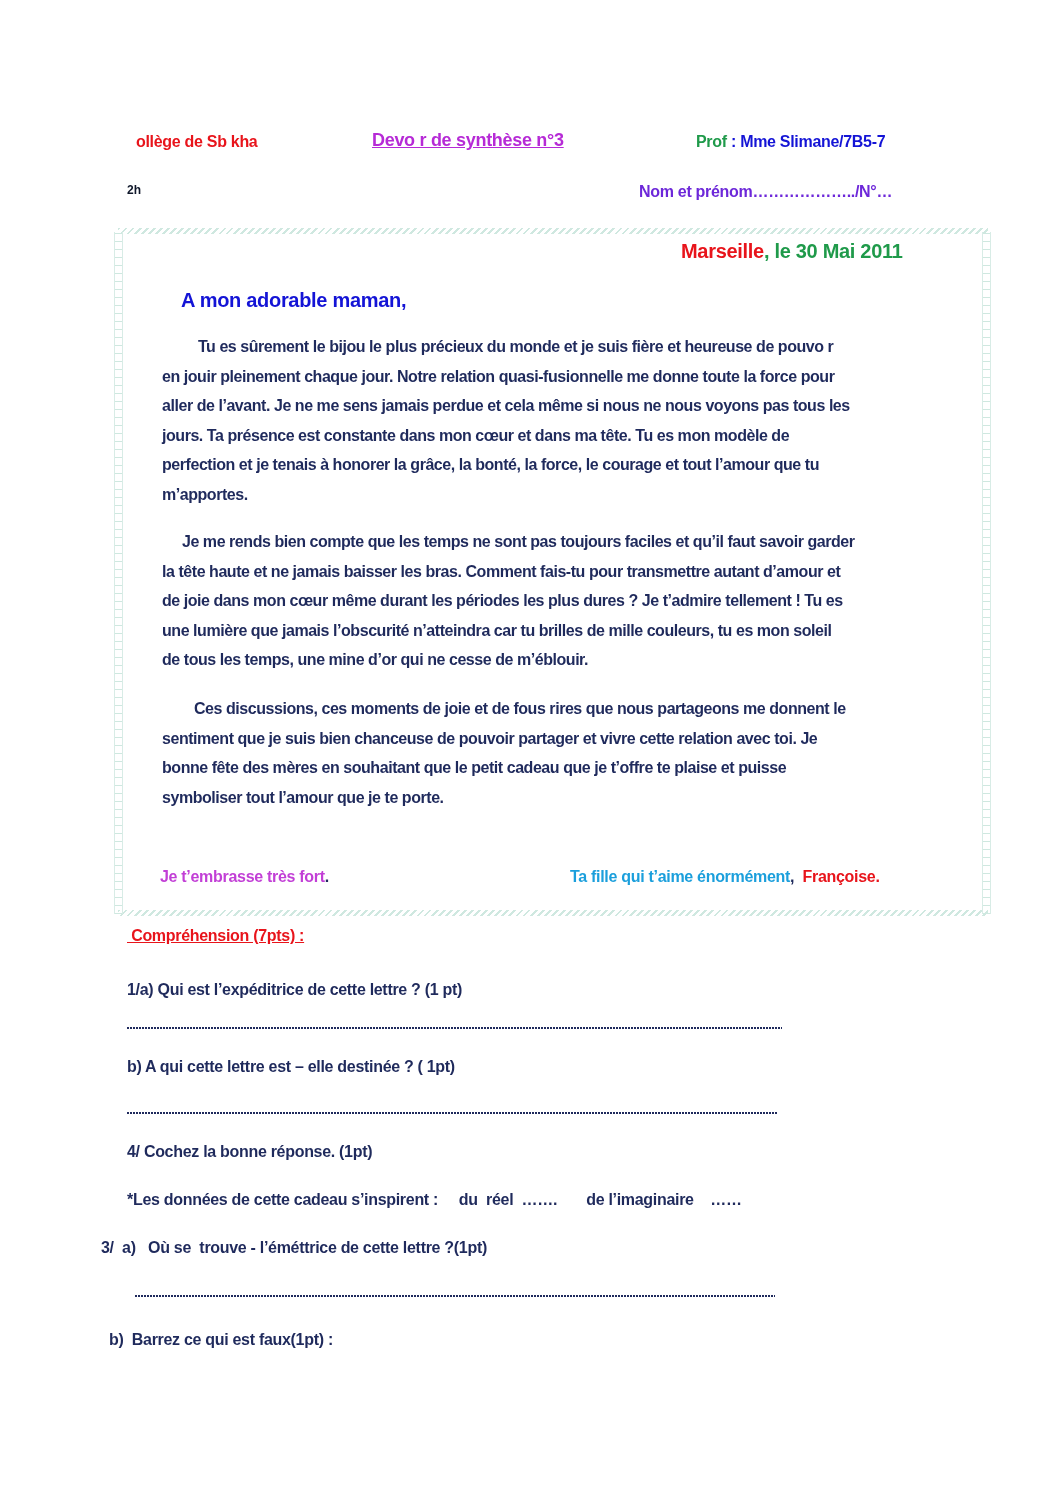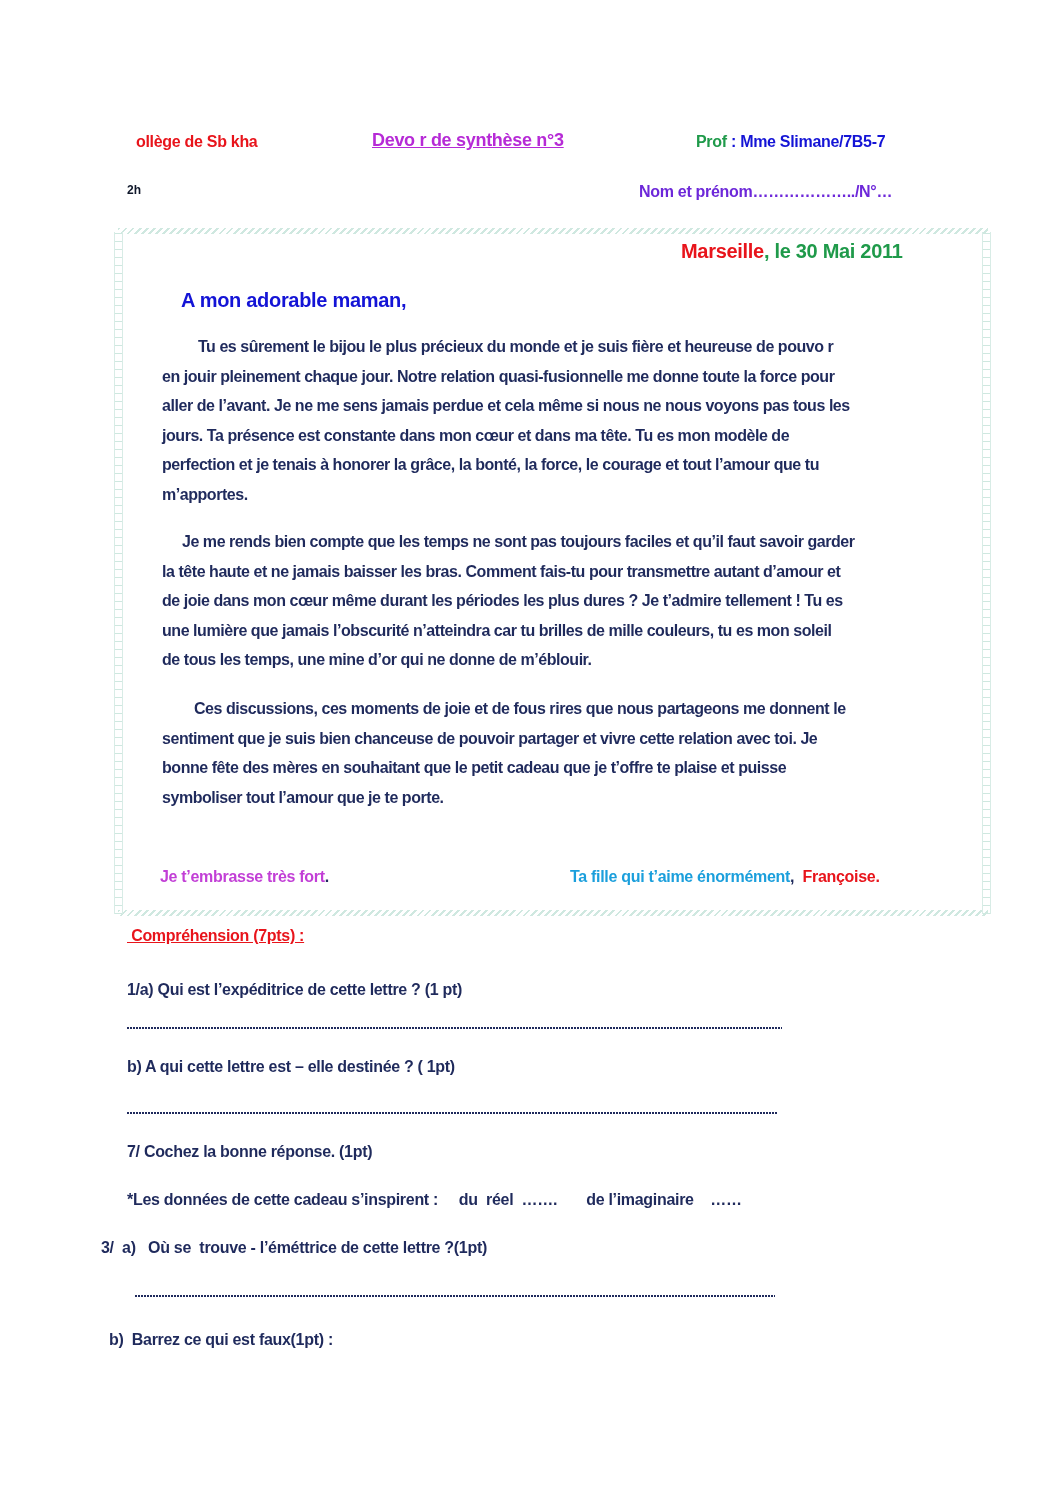--- a/index.html
+++ b/index.html
@@ -71,39 +71,39 @@
   <span class="line">aller de l’avant. Je ne me sens jamais perdue et cela même si nous ne nous voyons pas tous les</span>
   <span class="line">jours. Ta présence est constante dans mon cœur et dans ma tête. Tu es mon modèle de</span>
   <span class="line">perfection et je tenais à honorer la grâce, la bonté, la force, le courage et tout l’amour que tu</span>
   <span class="line">m’apportes.</span>
 </div>
 <div class="para p2">
   <span class="line" style="white-space:pre">     Je me rends bien compte que les temps ne sont pas toujours faciles et qu’il faut savoir garder</span>
   <span class="line">la tête haute et ne jamais baisser les bras. Comment fais-tu pour transmettre autant d’amour et</span>
   <span class="line">de joie dans mon cœur même durant les périodes les plus dures ? Je t’admire tellement ! Tu es</span>
   <span class="line">une lumière que jamais l’obscurité n’atteindra car tu brilles de mille couleurs, tu es mon soleil</span>
-  <span class="line">de tous les temps, une mine d’or qui ne donne de m’éblouir.</span>
+  <span class="line">de tous les temps, une mine d’or qui ne cesse de m’éblouir.</span>
 </div>
 <div class="para p3">
   <span class="line" style="white-space:pre">        Ces discussions, ces moments de joie et de fous rires que nous partageons me donnent le</span>
   <span class="line">sentiment que je suis bien chanceuse de pouvoir partager et vivre cette relation avec toi. Je</span>
   <span class="line">bonne fête des mères en souhaitant que le petit cadeau que je t’offre te plaise et puisse</span>
   <span class="line">symboliser tout l’amour que je te porte.</span>
 </div>
 
 <div class="abs sign-left"><span>Je t’embrasse très fort</span><span class="navy">.</span></div>
 <div class="abs sign-right" style="white-space:pre"><span>Ta fille qui t’aime énormément</span><span class="navy">,  </span><span class="red">Françoise.</span></div>
 
 <div class="abs comp" style="white-space:pre"> Compréhension (7pts) :</div>
 
 <div class="abs q q1a">1/a) Qui est l’expéditrice de cette lettre ? (1 pt)</div>
 <div class="ans a1"></div>
 
 <div class="abs q q1b">b) A qui cette lettre est – elle destinée ? ( 1pt)</div>
 <div class="ans a2"></div>
 
-<div class="abs q q2">7/ Cochez la bonne réponse. (1pt)</div>
+<div class="abs q q2">4/ Cochez la bonne réponse. (1pt)</div>
 <div class="abs q q2s" style="white-space:pre"><span>*Les données de cette cadeau s’inspirent :</span>     <span class="opt" style="white-space:pre">du  réel  …….</span>       <span class="opt" style="white-space:pre">de l’imaginaire    ……</span></div>
 
 <div class="abs q q3a" style="white-space:pre">3/  a)   Où se  trouve - l’éméttrice de cette lettre ?(1pt)</div>
 <div class="ans a3"></div>
 
 <div class="abs q q3b" style="white-space:pre">b)  Barrez ce qui est faux(1pt) :</div>
 
 </body></html>

